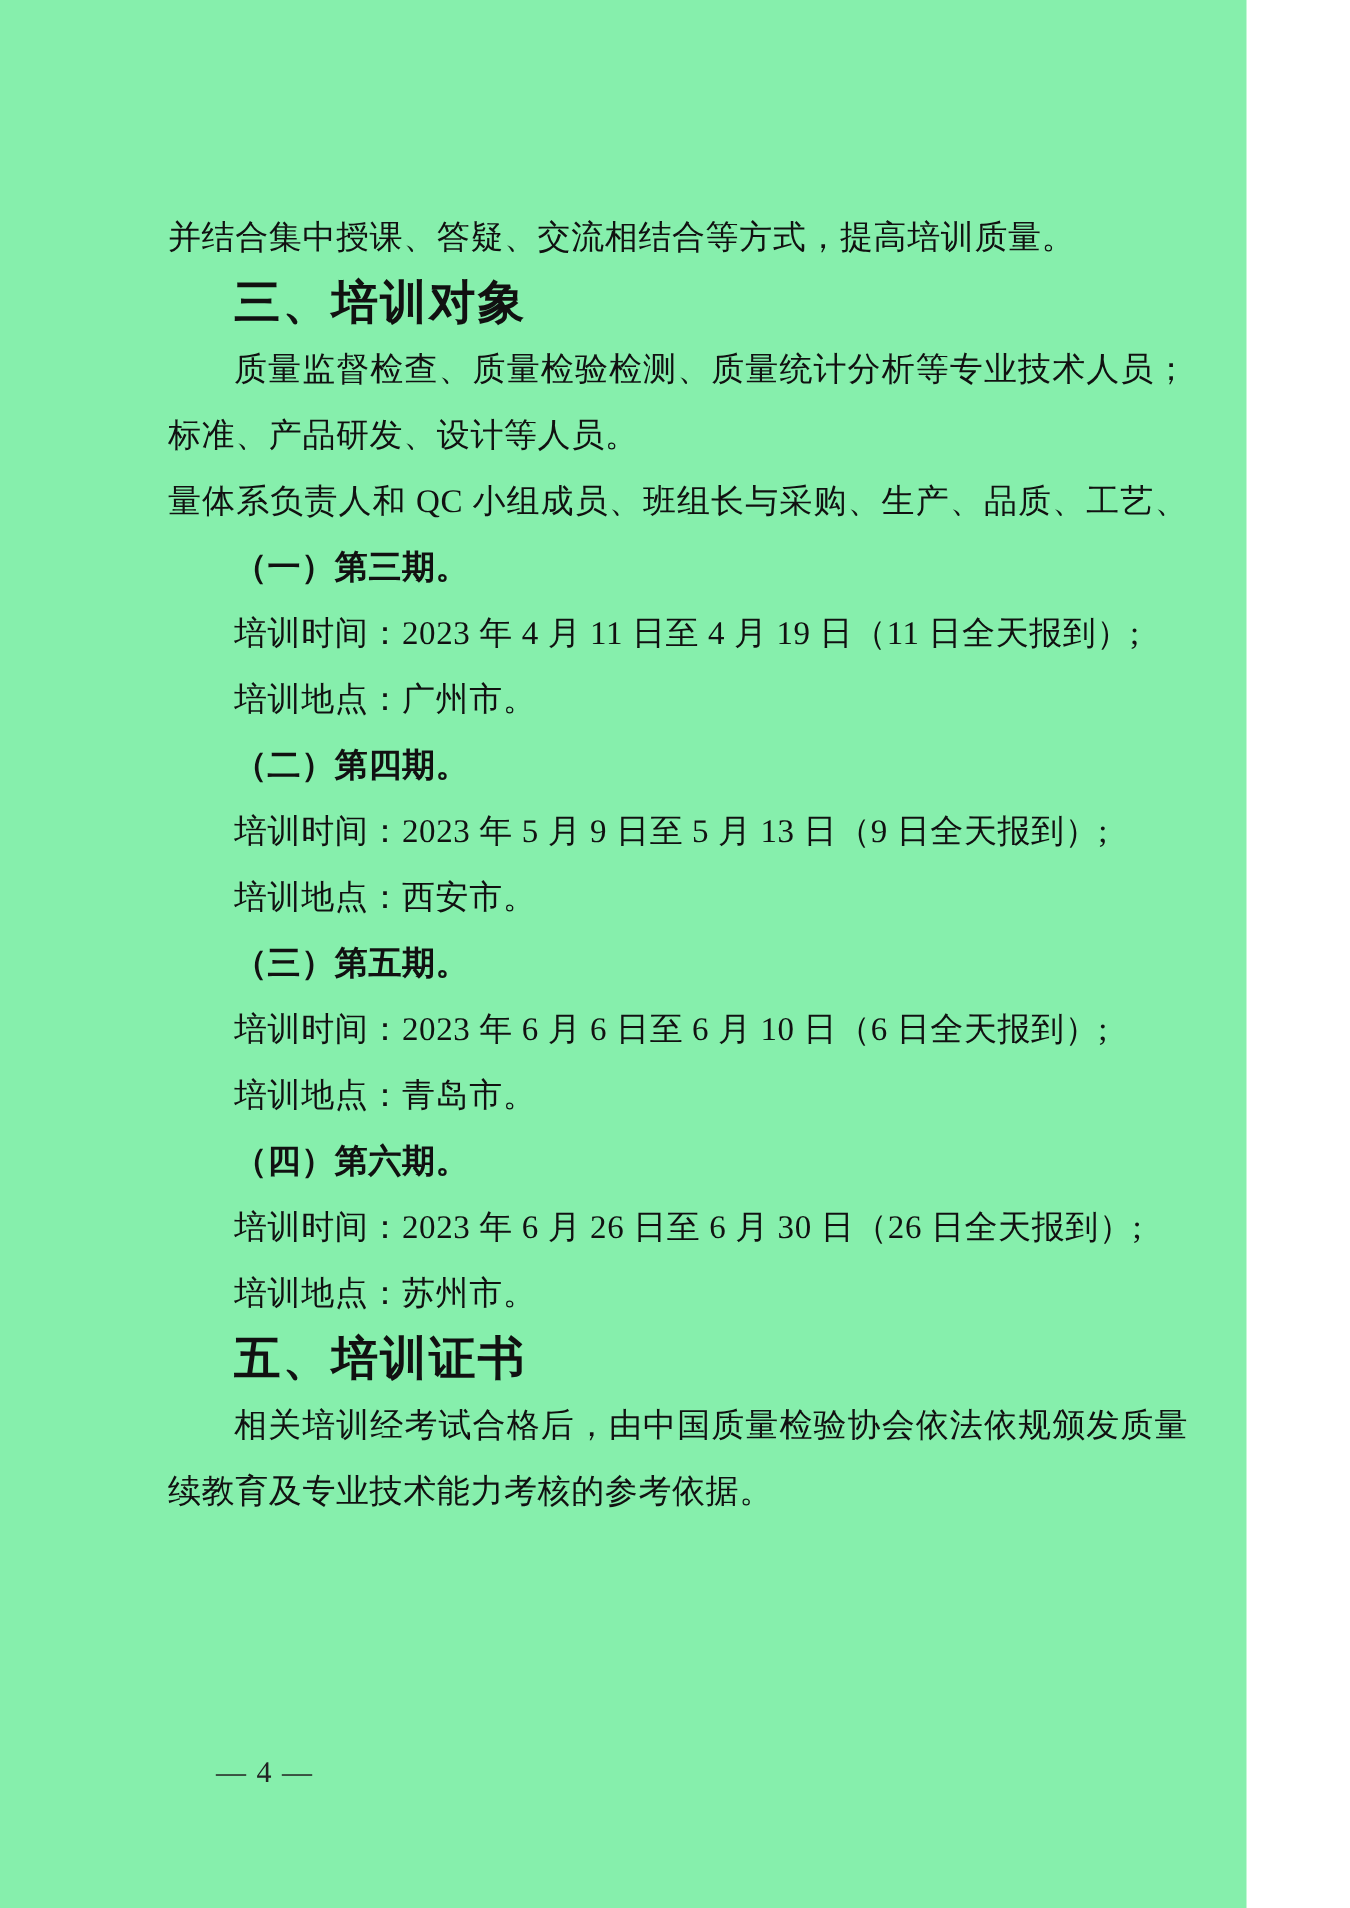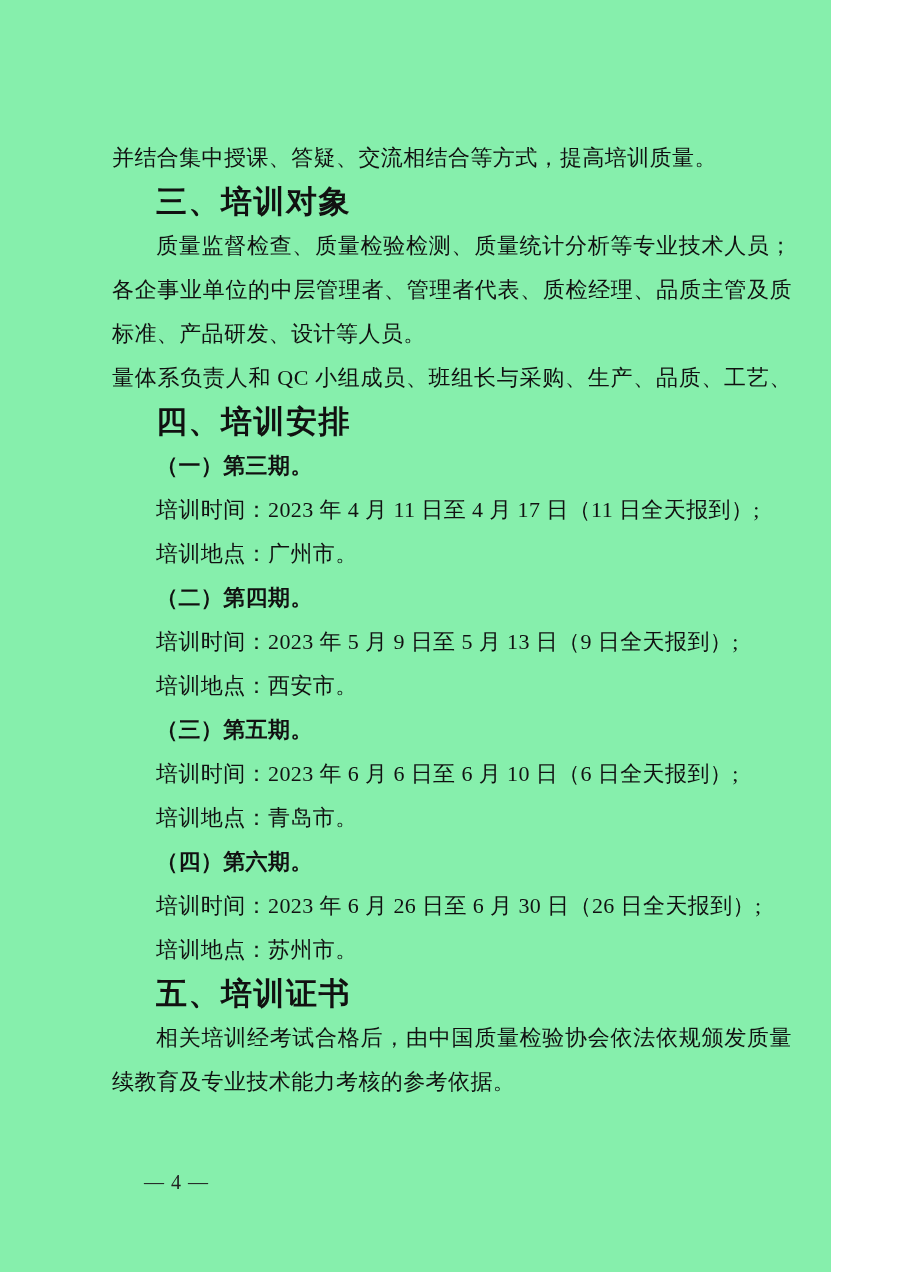--- a/index.html
+++ b/index.html
@@ -62,28 +62,26 @@
 <body>
 
 <div class="page">
   <div class="content">
 
     <div class="line">并结合集中授课、答疑、交流相结合等方式，提高培训质量。</div>
 
     <div class="line h indent">三、培训对象</div>
 
     <div class="line indent fill">质量监督检查、质量检验检测、质量统计分析等专业技术人员；</div>
-    <div class="line fill">各企事业单位的中层管理者、管理者代表、质检经理、品质主管及质</div>
     <div class="line">标准、产品研发、设计等人员。</div>
     <div class="line fill">量体系负责人和 QC 小组成员、班组长与采购、生产、品质、工艺、</div>
 
-    <div class="line h indent">四、培训安排</div>
 
     <div class="line sub indent">（一）第三期。</div>
-    <div class="line indent">培训时间：2023 年 4 月 11 日至 4 月 17 日（11 日全天报到）;</div>
+    <div class="line indent">培训时间：2023 年 4 月 11 日至 4 月 19 日（11 日全天报到）;</div>
     <div class="line indent">培训地点：广州市。</div>
 
     <div class="line sub indent">（二）第四期。</div>
     <div class="line indent">培训时间：2023 年 5 月 9 日至 5 月 13 日（9 日全天报到）;</div>
     <div class="line indent">培训地点：西安市。</div>
 
     <div class="line sub indent">（三）第五期。</div>
     <div class="line indent">培训时间：2023 年 6 月 6 日至 6 月 10 日（6 日全天报到）;</div>
     <div class="line indent">培训地点：青岛市。</div>
 

